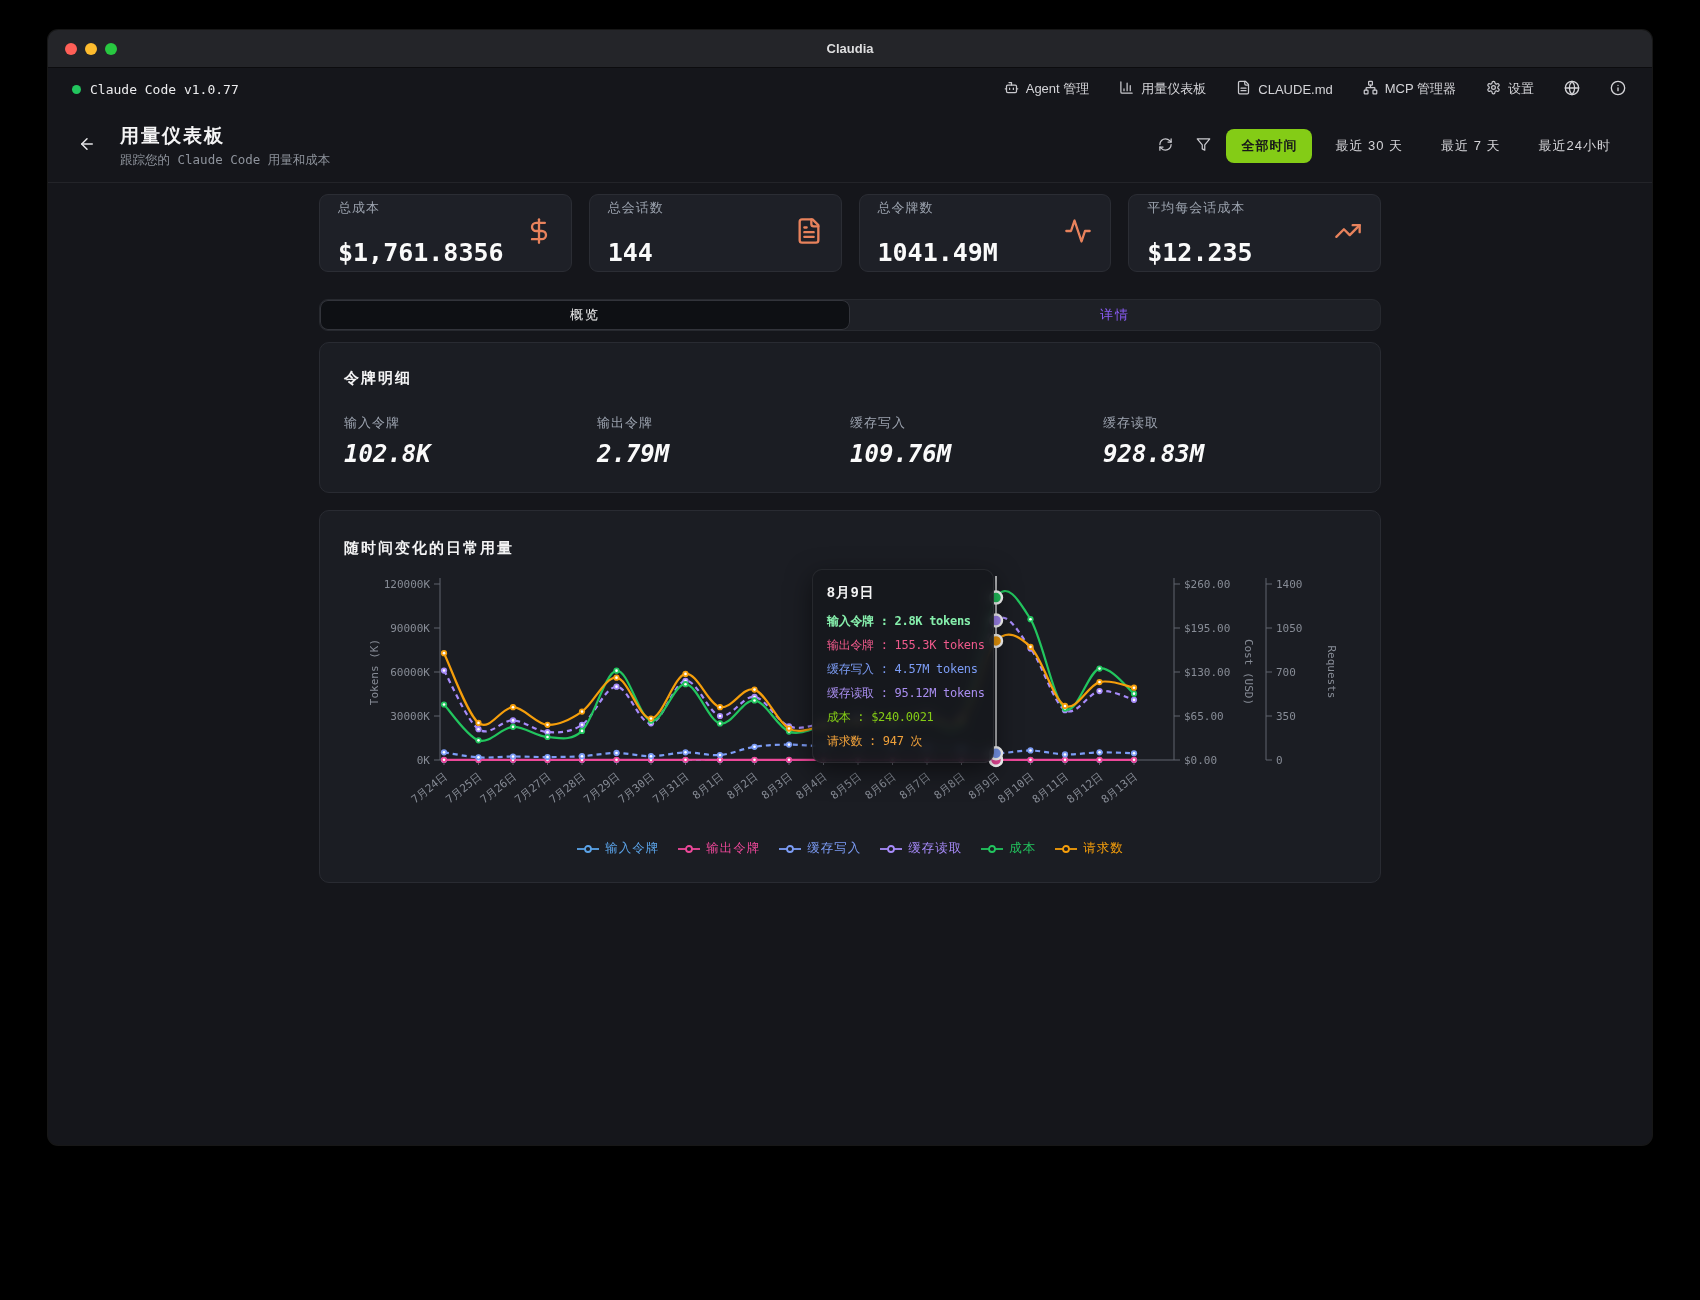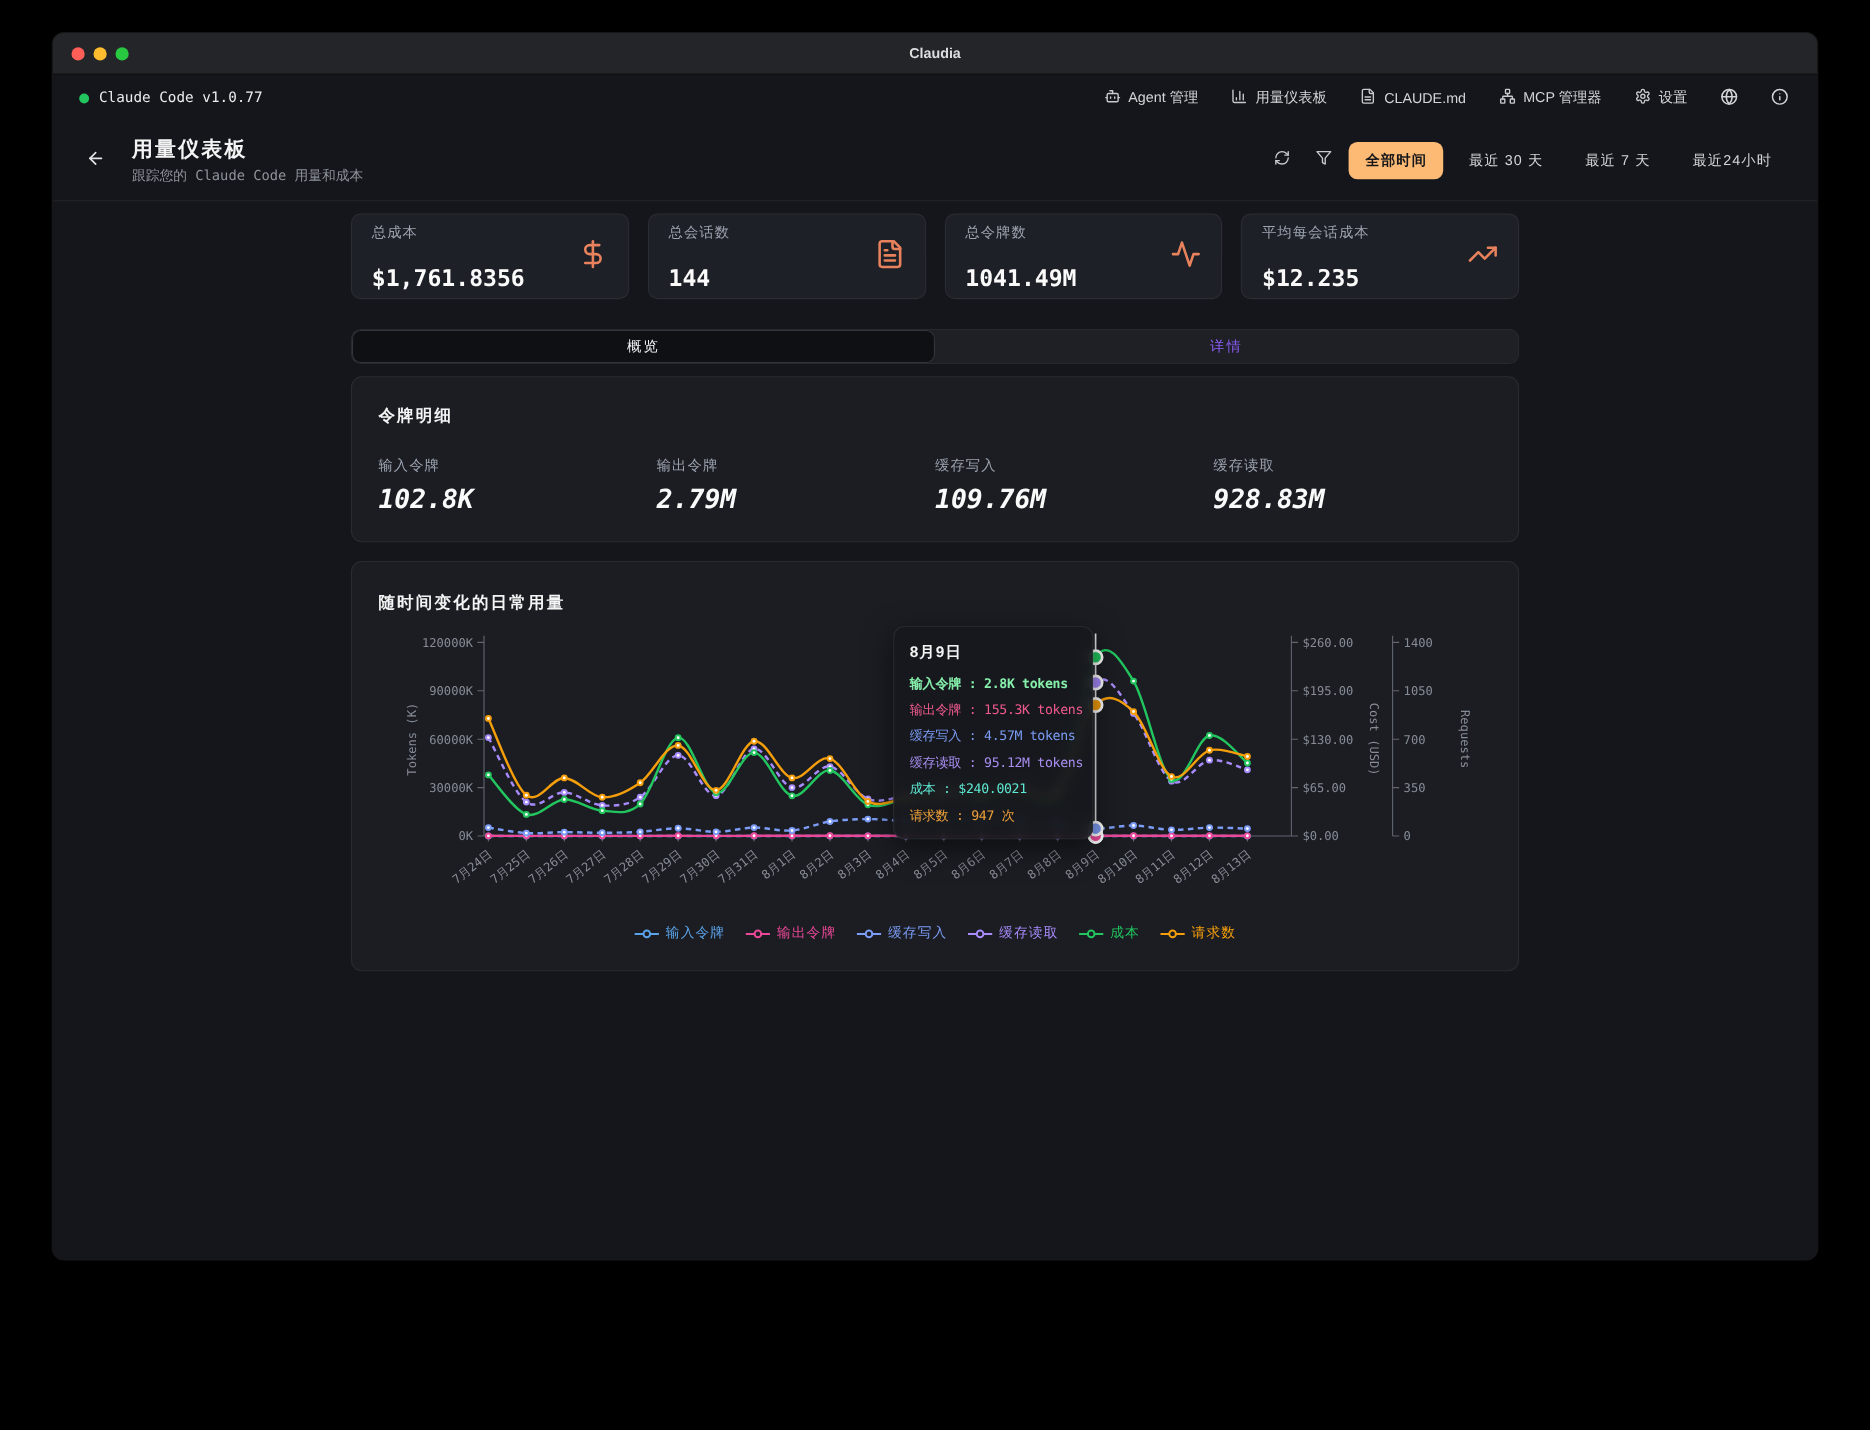--- a/index.html
+++ b/index.html
@@ -34,29 +34,29 @@
     justify-content:space-between; padding:0 26px 0 24px; }
   .ph-left{ display:flex; align-items:center; gap:18px; }
   .back-btn{ width:30px; height:30px; display:flex; align-items:center; justify-content:center; border-radius:6px; }
   .back-btn svg{ width:18px; height:18px; stroke:#e4e4e7; }
   .ph-title{ color:#f4f4f5; font-size:19px; font-weight:bold; letter-spacing:2px; }
   .ph-sub{ color:#8e939c; font-size:12.5px; margin-top:3px; font-family:"DejaVu Sans Mono", monospace; }
   .ph-right{ display:flex; align-items:center; gap:8px; }
   .tool-btn{ width:30px; height:30px; display:flex; align-items:center; justify-content:center; border-radius:6px; }
   .tool-btn svg{ width:15px; height:15px; stroke:#c9c9ce; }
   .pill{ font-size:13px; padding:8px 15px; border-radius:8px; color:#d4d4d8; letter-spacing:1px; white-space:nowrap; }
-  .pill.active{ background:#fdba74; color:#17171a; font-weight:bold; }
+  .pill.active{ background:#84cc16; color:#17171a; font-weight:bold; }
 
   
   .content{ width:1062px; margin:0 auto; }
   .stats-row{ display:flex; gap:17px; margin-top:11px; }
   .stat-card{ flex:1; background:#1e2027; border:1px solid #2b2d34; border-radius:9px; padding:15px 18px;
     display:flex; align-items:center; justify-content:space-between; height:78px; }
   .stat-label{ color:#9ca3af; font-size:13px; letter-spacing:1px; }
-  .stat-value{ color:#fafafa; font-size:21px; font-weight:bold; margin-top:21px; font-family:"DejaVu Sans Mono", monospace; }
+  .stat-value{ color:#fafafa; font-size:25px; font-weight:bold; margin-top:21px; font-family:"DejaVu Sans Mono", monospace; }
   .stat-icon svg{ width:28px; height:28px; stroke:#e8825c; }
 
   .tabs{ display:flex; margin-top:27px; background:#1e2026; border:1px solid #27292f; border-radius:9px; height:32px; }
   .tab{ flex:1; display:flex; align-items:center; justify-content:center; font-size:13px; color:#8b5cf6;
     letter-spacing:2px; border-radius:8px; }
   .tab.active{ background:#0e1014; color:#f4f4f5; box-shadow:inset 0 0 0 1px #32343b; }
 
   .panel{ background:#1b1d23; border:1px solid #292b32; border-radius:10px; margin-top:11px; }
   .token-card{ padding:26px 24px 24px; }
   .panel-title{ color:#f4f4f5; font-size:15px; font-weight:bold; letter-spacing:2px; }
@@ -651,19 +651,19 @@
           </span>
         </div>
 
       <div class="tooltip">
         <div class="tt-title">8月9日</div>
         <div id="tooltip-rows">
             <div class="tt-row" style="color: #86efac; font-weight: bold;">输入令牌 : 2.8K tokens</div>
             <div class="tt-row" style="color: rgb(239, 90, 140);">输出令牌 : 155.3K tokens</div>
             <div class="tt-row" style="color: rgb(124, 156, 245);">缓存写入 : 4.57M tokens</div>
             <div class="tt-row" style="color: rgb(169, 142, 240);">缓存读取 : 95.12M tokens</div>
-            <div class="tt-row" style="color: #5eead4;">成本 : $240.0021</div>
+            <div class="tt-row" style="color: #84cc16;">成本 : $240.0021</div>
             <div class="tt-row" style="color: rgb(240, 161, 58);">请求数 : 947 次</div>
           </div>
       </div>
     </div>
   </div>
 </div>
 
 </body></html>

